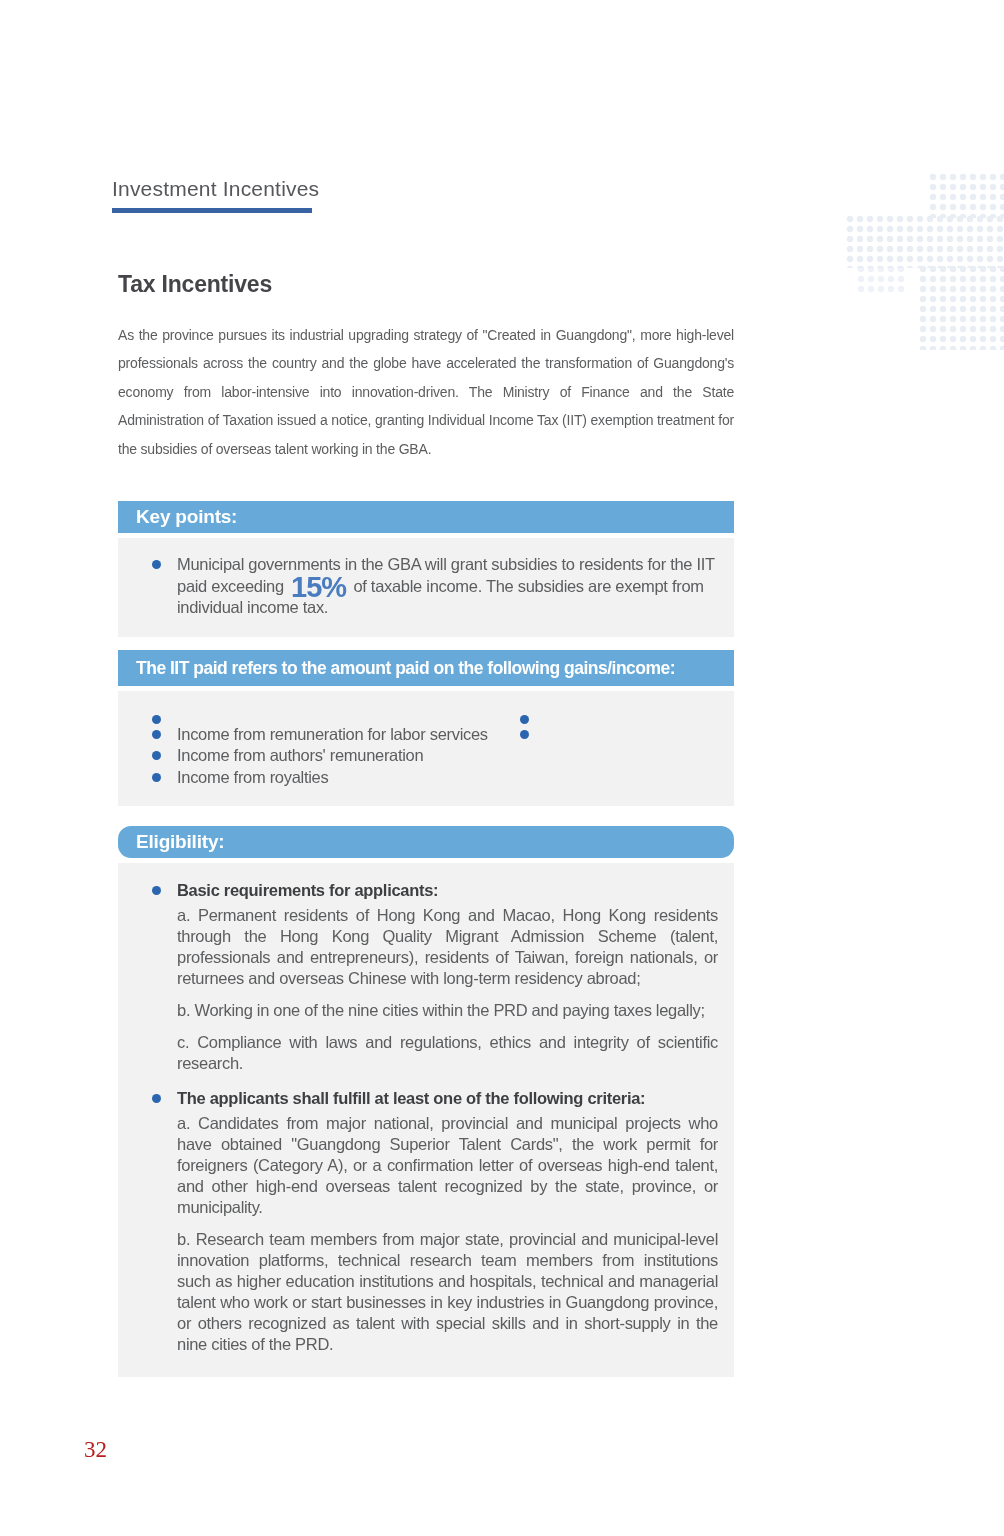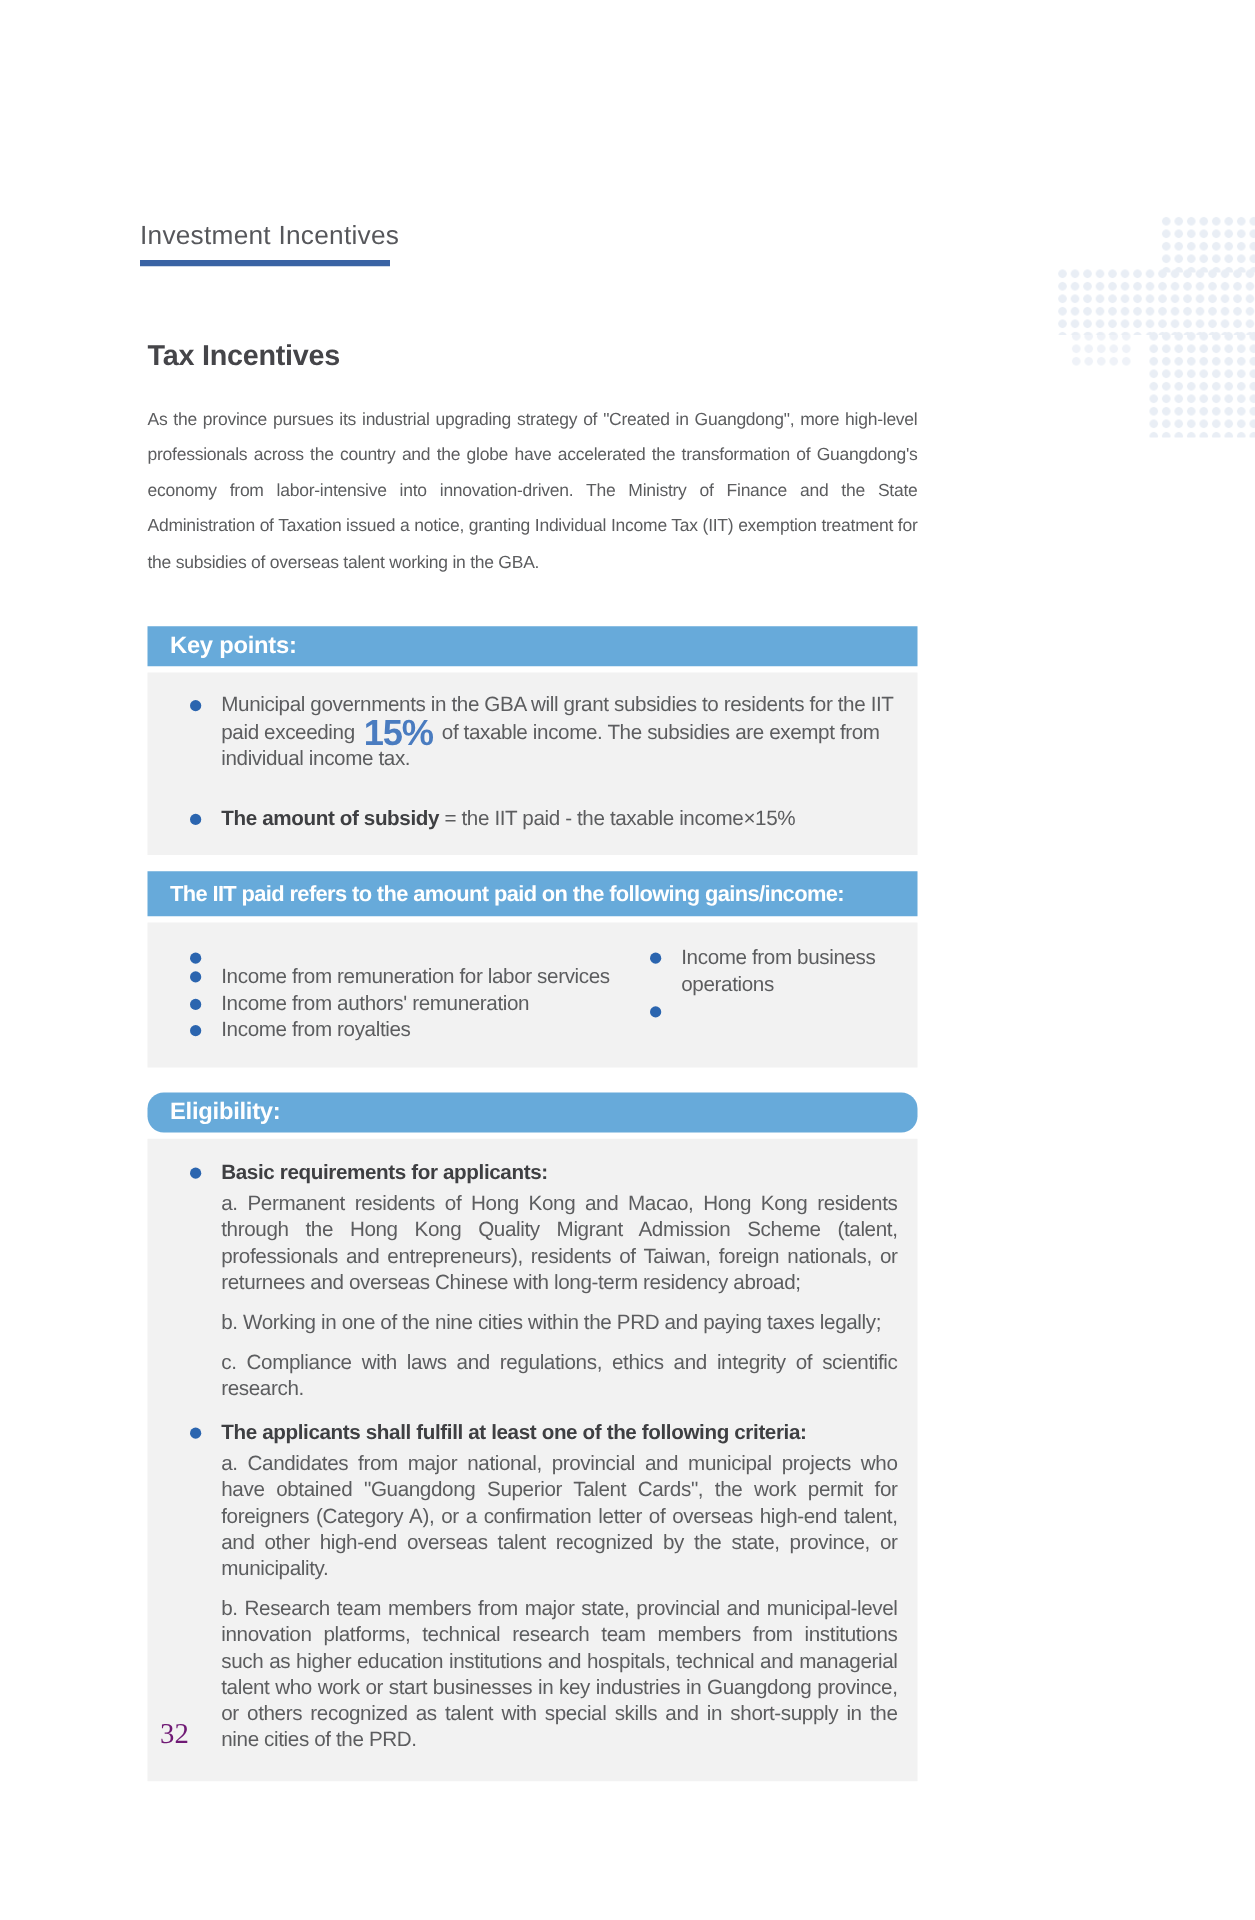--- a/index.html
+++ b/index.html
@@ -70,22 +70,22 @@
   
   .elig { padding-top:17px; padding-bottom:22px; }
   .elig-title { font-weight:bold; color:#3e3f42; font-size:16.5px; line-height:21px; letter-spacing:-.3px; }
   .epara {
     margin:4px 0 0 0; font-size:16.5px; line-height:21px; color:#5c5d5f;
     text-align:justify; letter-spacing:-.3px;
   }
   .epara + .epara { margin-top:11px; }
 
   .page-number {
-    position:absolute; left:84px; top:1374px;
-    font-family:"Liberation Serif", serif; font-size:23px; color:#701a75;margin-left:44px;
+    position:absolute; left:84px; top:1437px;
+    font-family:"Liberation Serif", serif; font-size:23px; color:#b91c1c;
   }
 </style>
 </head>
 <body>
 
 <div class="page">
 
   <div class="dotgrid dm1"></div>
   <div class="dotgrid dm2"></div>
   <div class="dotgrid dm3"></div>
@@ -106,26 +106,20 @@
       <span>Key points:</span>
     </div>
 
     <div class="graybox">
       <div class="bullet">
         <span class="dot"></span>
         <div class="btext">
           <span>Municipal governments in the GBA will grant subsidies to residents for the IIT paid exceeding </span><span class="pct">15%</span><span> of taxable income. The subsidies are exempt from individual income tax.</span>
         </div>
       </div>
-      <div class="bullet gap-top">
-        <span class="dot"></span>
-        <div class="btext">
-          <span class="bold-frag">The amount of subsidy</span><span> = the IIT paid - the taxable income×15%</span>
-        </div>
-      </div>
     </div>
 
     <div class="banner b2">
       <span>The IIT paid refers to the amount paid on the following gains/income:</span>
     </div>
 
     <div class="graybox cols">
       <div class="col-left">
         <div class="bullet">
           <span class="dot"></span>
@@ -139,21 +133,20 @@
           <div class="btext">Income from authors' remuneration</div>
         </div>
         <div class="bullet">
           <span class="dot"></span>
           <div class="btext">Income from royalties</div>
         </div>
       </div>
       <div class="col-right">
         <div class="bullet">
           <span class="dot"></span>
-          <div class="btext">Income from business operations</div>
         </div>
         <div class="bullet">
           <span class="dot"></span>
         </div>
       </div>
     </div>
 
     <div class="banner b3">
       <span>Eligibility:</span>
     </div>

